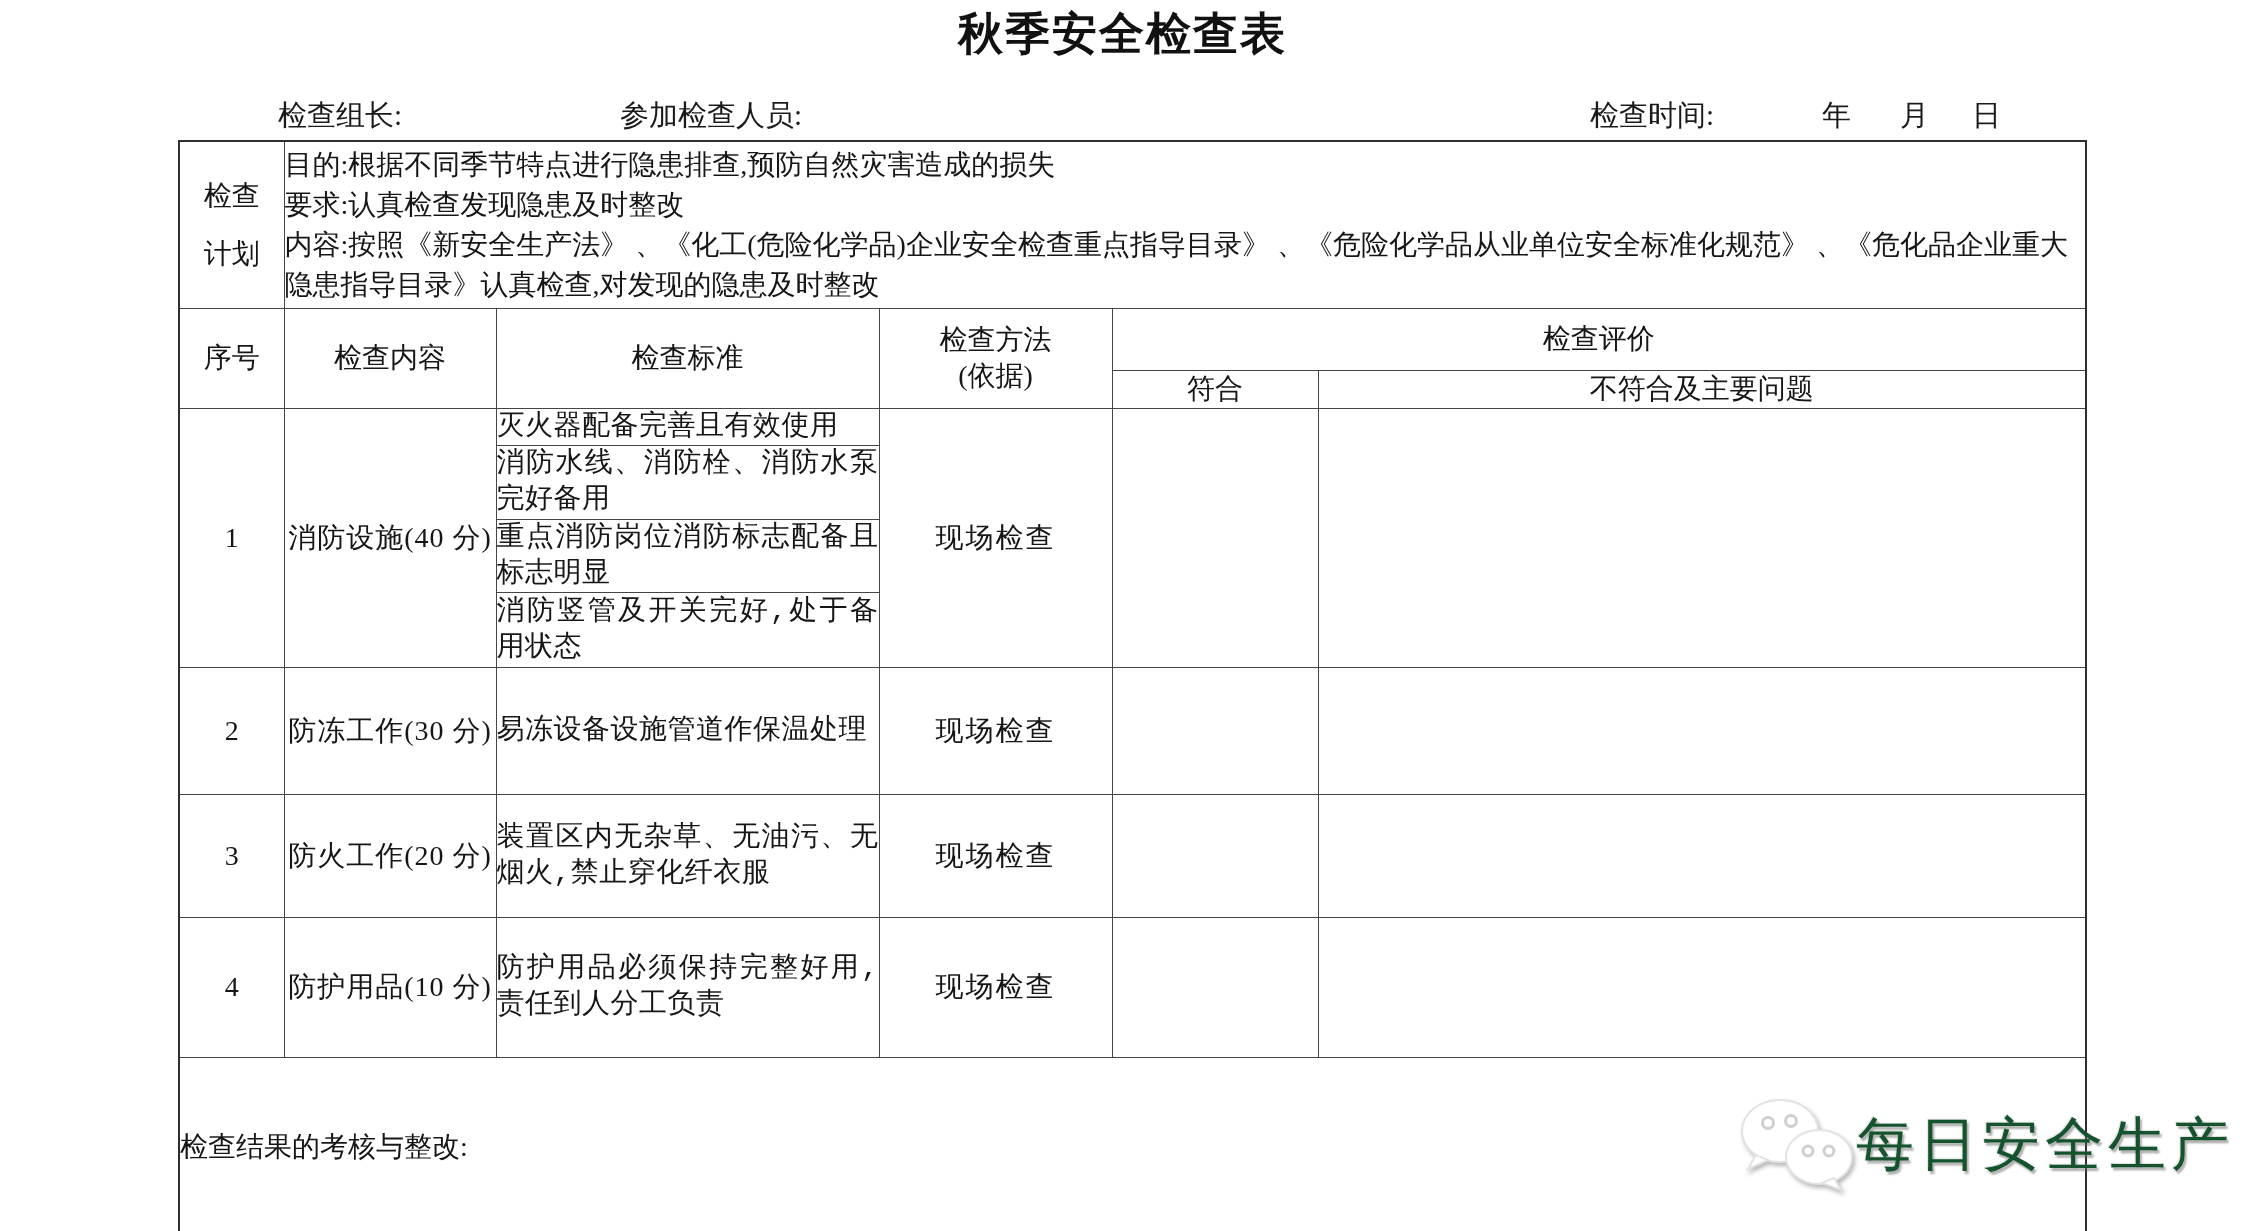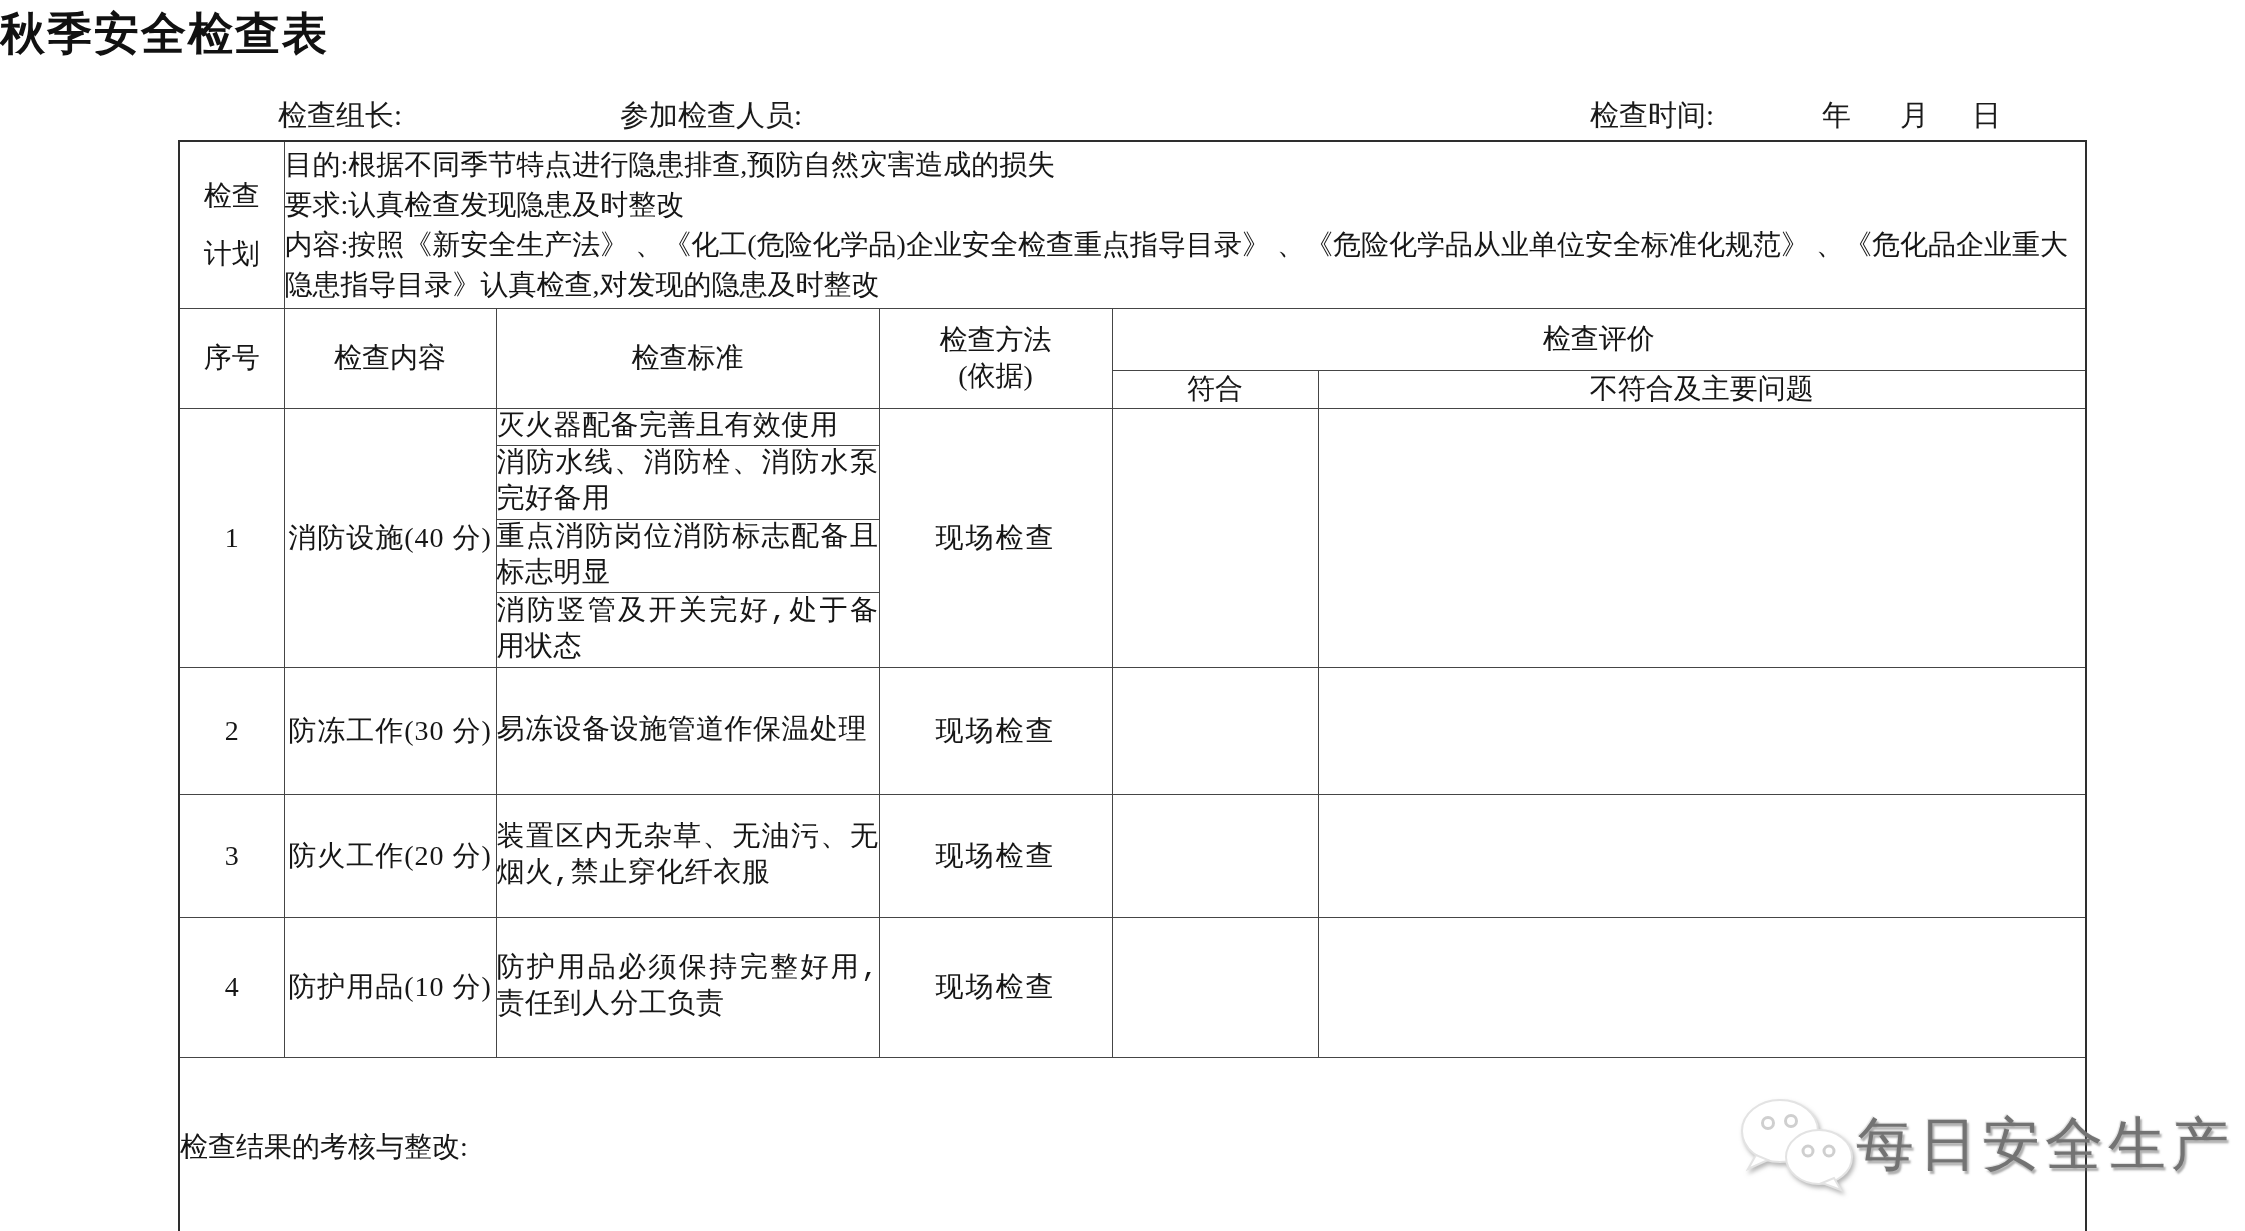--- a/index.html
+++ b/index.html
@@ -8,21 +8,21 @@
     width: 2245px;
     height: 1231px;
     background: #ffffff;
     font-family: "Liberation Serif", "DejaVu Serif", serif;
     color: #1a1a1a;
     overflow: hidden;
   }
   .doc-title {
     position: absolute;
     top: 4px; left: 0; width: 100%;
-    text-align: left;
+    text-align: center;
     font-size: 45px;
     font-weight: bold;
     letter-spacing: 2px;
     color: #111;
   }
   
   .info-bar { position:absolute; top:96px; left:0; width:100%; height:40px; font-size:29px; }
   .info-leader { position:absolute; left:278px; top:0; }
   .info-participants { position:absolute; left:620px; top:0; }
   .info-time { position:absolute; left:1590px; top:0; }
@@ -94,21 +94,21 @@
     width:480px; height:110px;
     display:flex;
     align-items:center;
     z-index: 5;
     pointer-events:none;
   }
   .wm-icon { width:118px; height:100px; flex:0 0 auto; }
   .wm-text {
     font-size: 58px;
     letter-spacing: 5px;
-    color: #737373;
+    color: #14532d;
     text-shadow: 2px 3px 2px rgba(110,110,110,0.55),
                  -1px -1px 1px rgba(150,150,150,0.30);
     white-space: nowrap;
   }
 </style>
 </head>
 <body>
 
 <div class="page">
 

